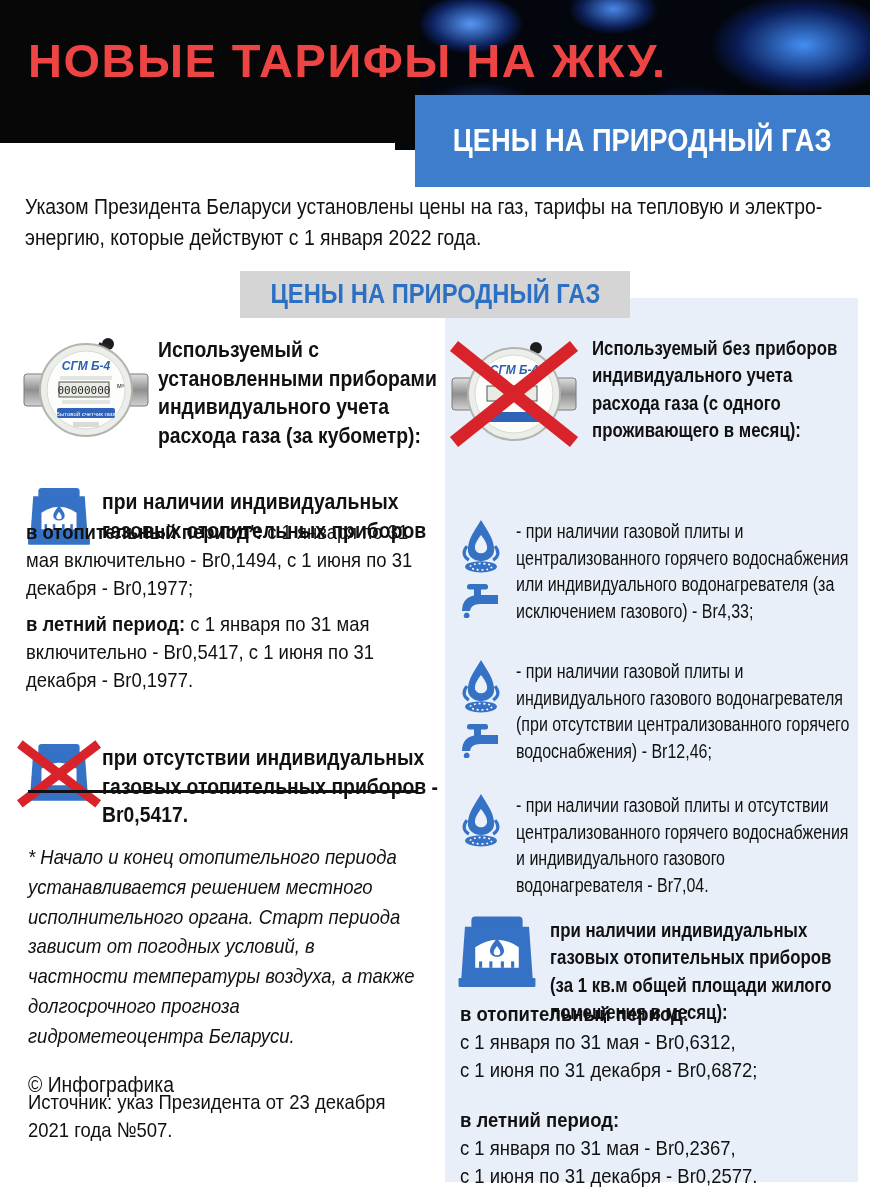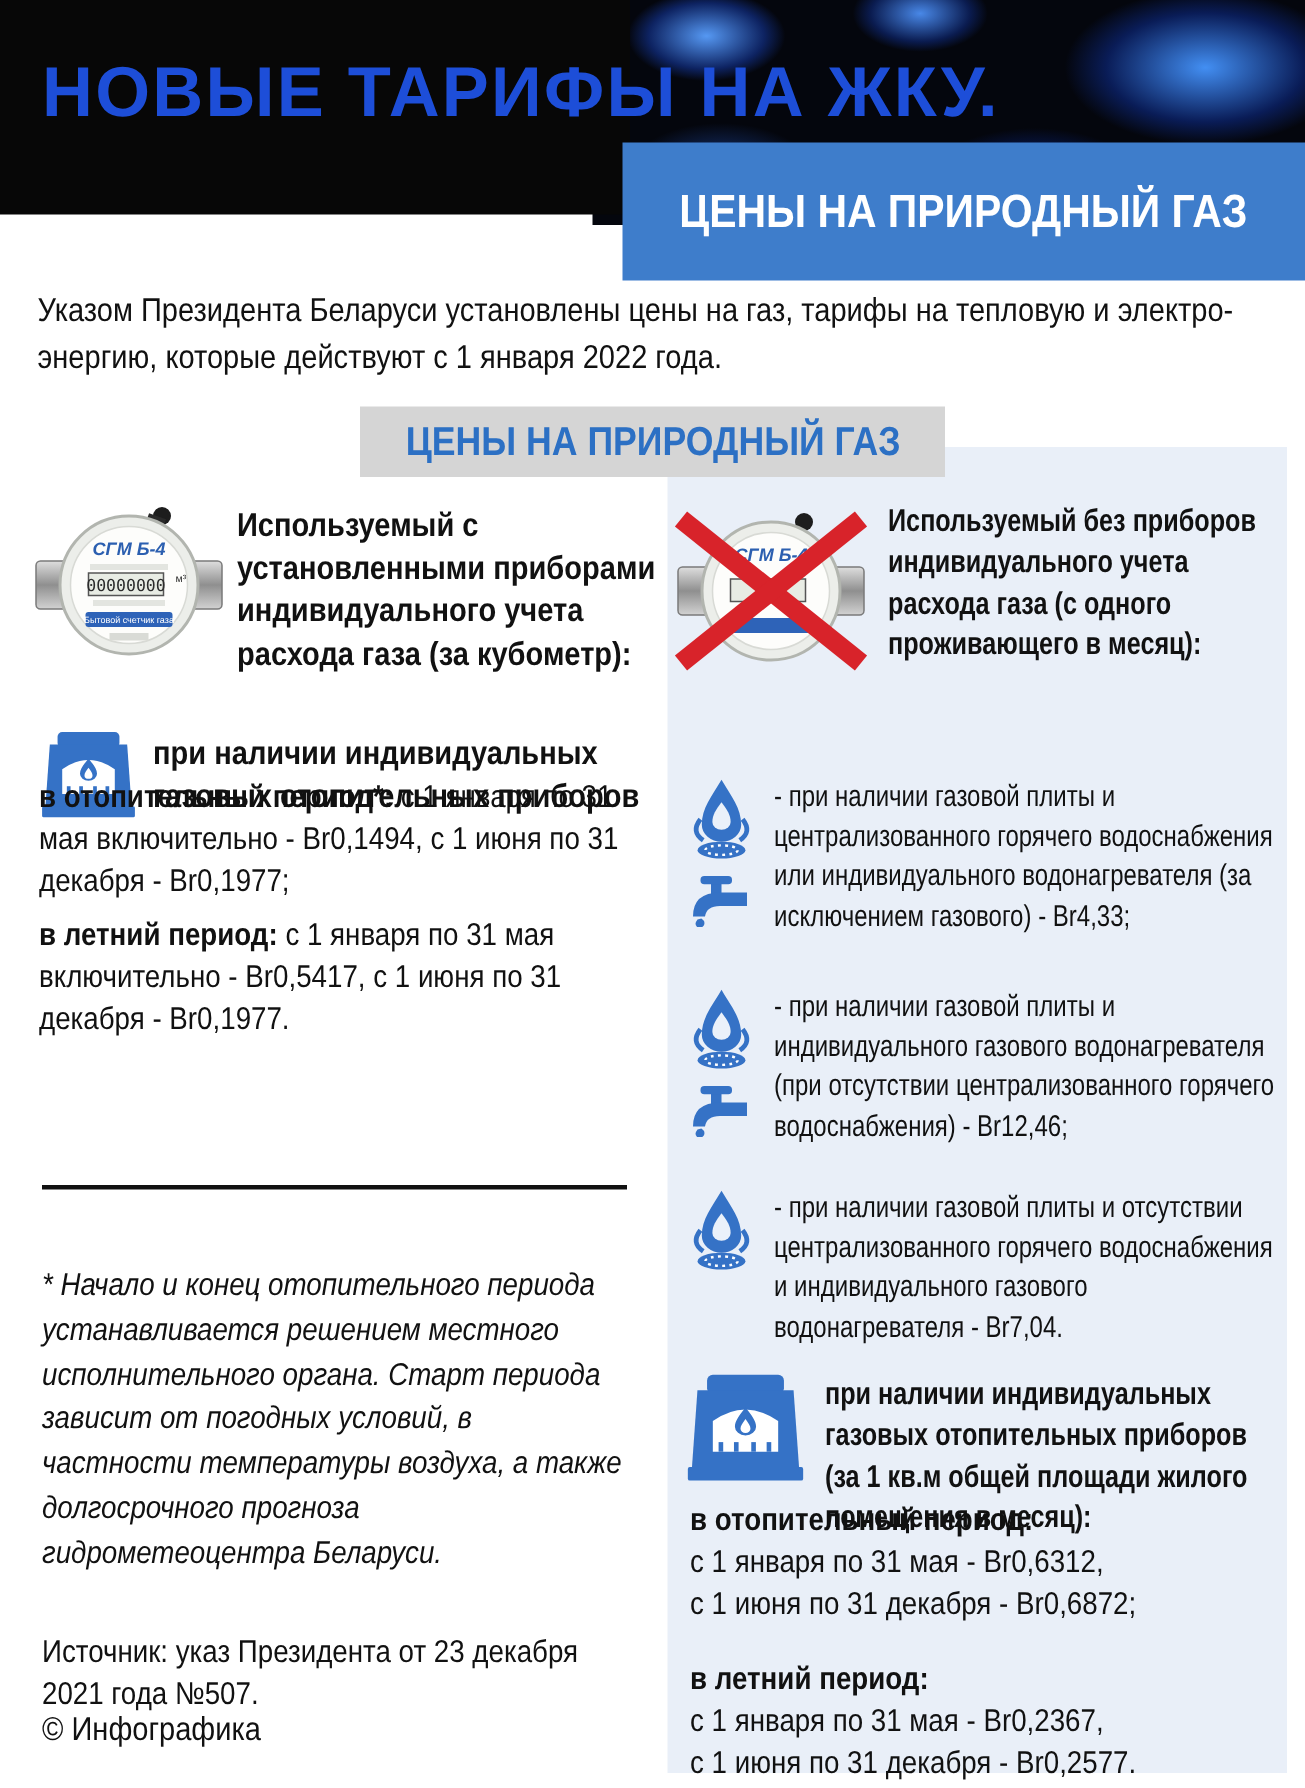--- a/index.html
+++ b/index.html
@@ -14,37 +14,37 @@
   .hdr-photo{left:395px;top:0;width:475px;height:150px;
     background:
       radial-gradient(70px 40px at 16% 16%,rgba(90,160,255,.95),rgba(25,70,200,.45) 55%,transparent 75%),
       radial-gradient(60px 34px at 46% 6%,rgba(80,150,255,.9),rgba(20,60,180,.4) 55%,transparent 75%),
       radial-gradient(120px 66px at 86% 30%,rgba(70,150,255,.95),rgba(15,50,160,.5) 55%,transparent 78%),
       radial-gradient(100px 56px at 62% 86%,rgba(60,130,255,.8),rgba(10,40,140,.4) 55%,transparent 78%),
       radial-gradient(90px 50px at 18% 78%,rgba(40,100,230,.6),transparent 70%),
       #04060d;}
   .hdr-black{left:0;top:0;width:420px;height:143px;background:#070707;}
   .hdr-title{left:28px;top:33px;width:812px;font-size:47px;font-weight:bold;
-    letter-spacing:1.5px;color:#1d4ed8;white-space:nowrap;z-index:5;}
+    letter-spacing:1.5px;color:#ef4444;white-space:nowrap;z-index:5;}
   .hdr-banner{left:415px;top:95px;width:455px;height:92px;background:#3E7DCB;z-index:4;
     display:flex;align-items:center;justify-content:center;}
   .hdr-banner span{color:#fff;font-size:31px;font-weight:bold;white-space:nowrap;}
   .intro{left:25px;top:192px;width:932px;font-size:22px;line-height:1.4;}
   .right-panel{left:445px;top:298px;width:413px;height:884px;background:#E9EFF8;}
   .sec-banner{left:240px;top:271px;width:390px;height:47px;background:#D5D5D5;z-index:3;
     display:flex;align-items:center;justify-content:center;}
   .sec-banner span{color:#2C70C4;font-size:27px;font-weight:bold;white-space:nowrap;}
 
   .h-bold{font-weight:bold;font-size:22px;line-height:1.3;}
   .body-t{font-size:21px;line-height:1.33;}
   .row{display:flex;align-items:flex-start;margin-top:40px;}
   .hr{left:28px;top:790px;width:390px;height:3px;background:#111;}
   .footnote{left:28px;top:842px;width:445px;font-size:21px;line-height:1.42;font-style:italic;}
   .source{left:28px;top:1088px;width:445px;font-size:21px;line-height:1.35;}
-  .footer-row{left:28px;top:1140px;display:flex;align-items:center;gap:10px;}
+  .footer-row{left:28px;top:1072px;display:flex;align-items:center;gap:10px;}
   .footer-row .cp{font-size:22px;}
   svg{display:block;}
 </style>
 </head>
 <body>
 
 <div class="page">
 
   <div class="abs right-panel"></div>
 
@@ -117,20 +117,37 @@
   <div class="abs body-t cond" style="left:26px;top:518px;width:458px;">
     <b>в отопительный период*:</b>
     <span>с 1 января по 31 мая включительно - Br0,1494, с 1 июня по 31 декабря - Br0,1977;</span>
   </div>
 
   <div class="abs body-t cond" style="left:26px;top:610px;width:458px;">
     <b>в летний период:</b>
     <span>с 1 января по 31 мая включительно - Br0,5417, с 1 июня по 31 декабря - Br0,1977.</span>
   </div>
 
+  <div class="abs row" style="left:26px;top:704px;gap:10px;">
+    <span>
+      <svg width="66" height="62" viewBox="0 0 64 60" style="overflow:visible">
+        <g fill="#3572C6">
+          <rect x="12" y="0" width="40" height="10" rx="3"></rect>
+          <path d="M7 8 h50 l3 42 h-56 z"></path>
+          <rect x="2" y="48" width="60" height="7" rx="1"></rect>
+        </g>
+        <path d="M15 40 v-16 q17 -12 34 0 v16 z" fill="#fff"></path>
+        <g stroke="#D8232A" stroke-width="9">
+          <line x1="-6" y1="0" x2="70" y2="58"></line>
+          <line x1="70" y1="0" x2="-6" y2="58"></line>
+        </g>
+      </svg>
+    </span>
+    <div class="h-bold cond" style="width:392px;">при отсутствии индивидуальных газовых отопительных приборов - Br0,5417.</div>
+  </div>
 
   <div class="abs hr"></div>
 
   <div class="abs footnote cond">* Начало и конец отопительного периода устанавливается решением местного исполнительного органа. Старт периода зависит от погодных условий, в частности температуры воздуха, а также долгосрочного прогноза гидрометеоцентра Беларуси.</div>
 
   <div class="abs source cond">Источник: указ Президента от 23 декабря 2021 года №507.</div>
 
   <div class="abs footer-row">
     <span class="cp cond">© Инфографика</span>
   </div>

